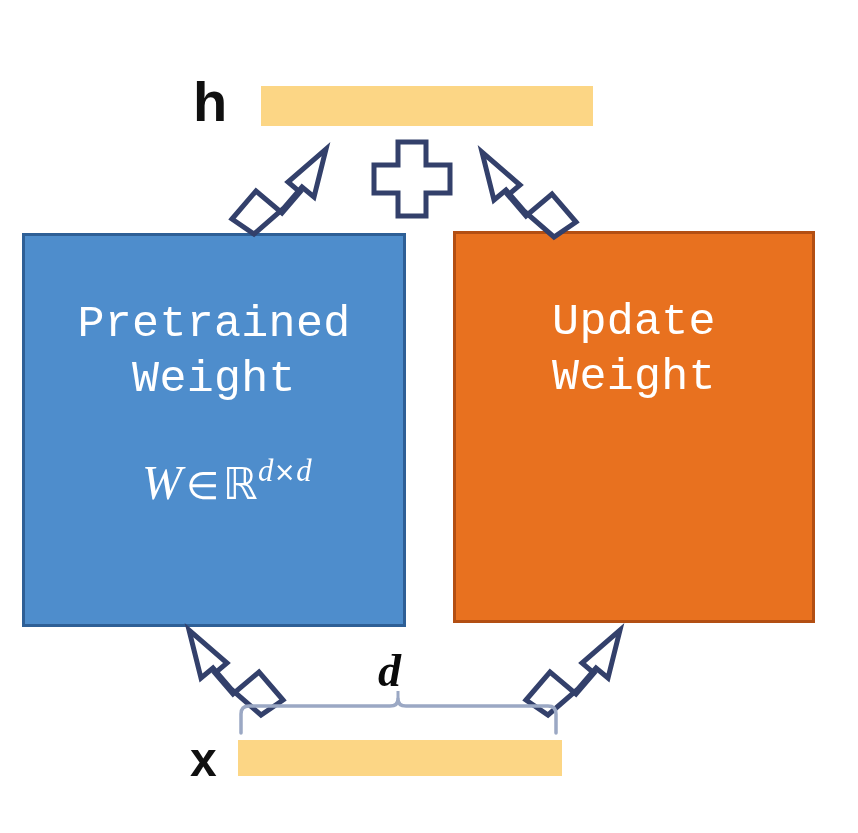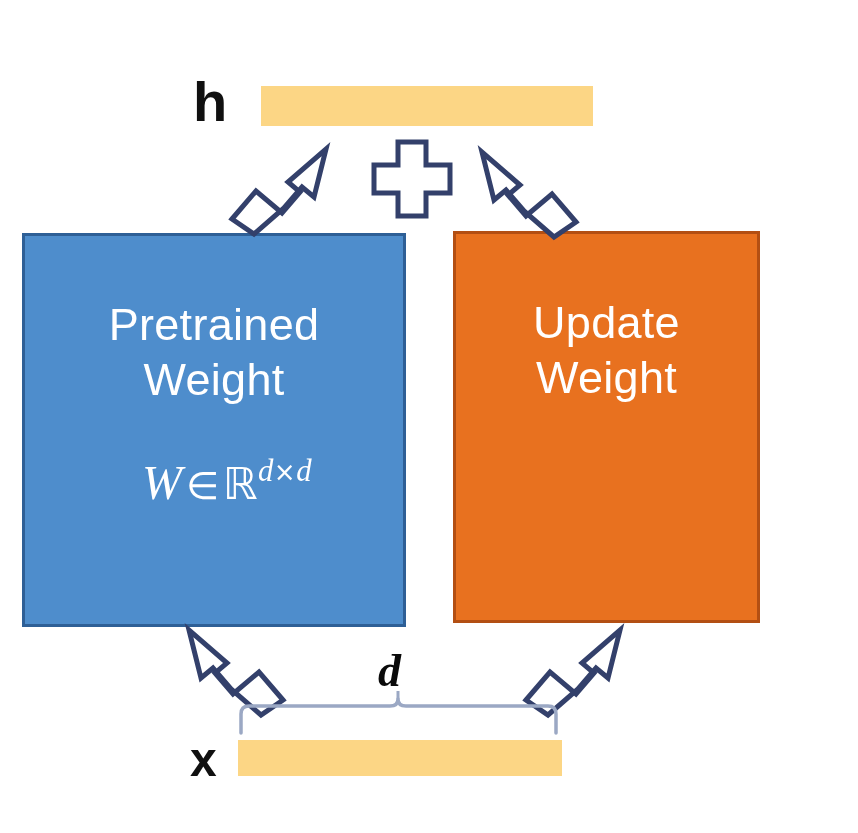--- a/index.html
+++ b/index.html
@@ -80,27 +80,27 @@
     left: 22px;
     top: 233px;
     width: 384px;
     height: 394px;
     background: #4E8DCC;
     border: 3px solid #2E5F96;
   }
   #update-box {
     left: 453px;
     top: 231px;
-    width: 307px;
+    width: 362px;
     height: 392px;
     background: #E8711F;
     border: 3px solid #B34F13;
   }
   .box-title {
-    font-family: Liberation Sans, sans-serif;
+    font-family: Liberation Mono, monospace;
     font-weight: 400;
     font-size: 45px;
     line-height: 1.22;
     text-align: center;
     letter-spacing: 0.3px;
     margin-top: 62px;
   }
   .box-formula {
     font-family: "Liberation Serif", serif;
     font-style: italic;

